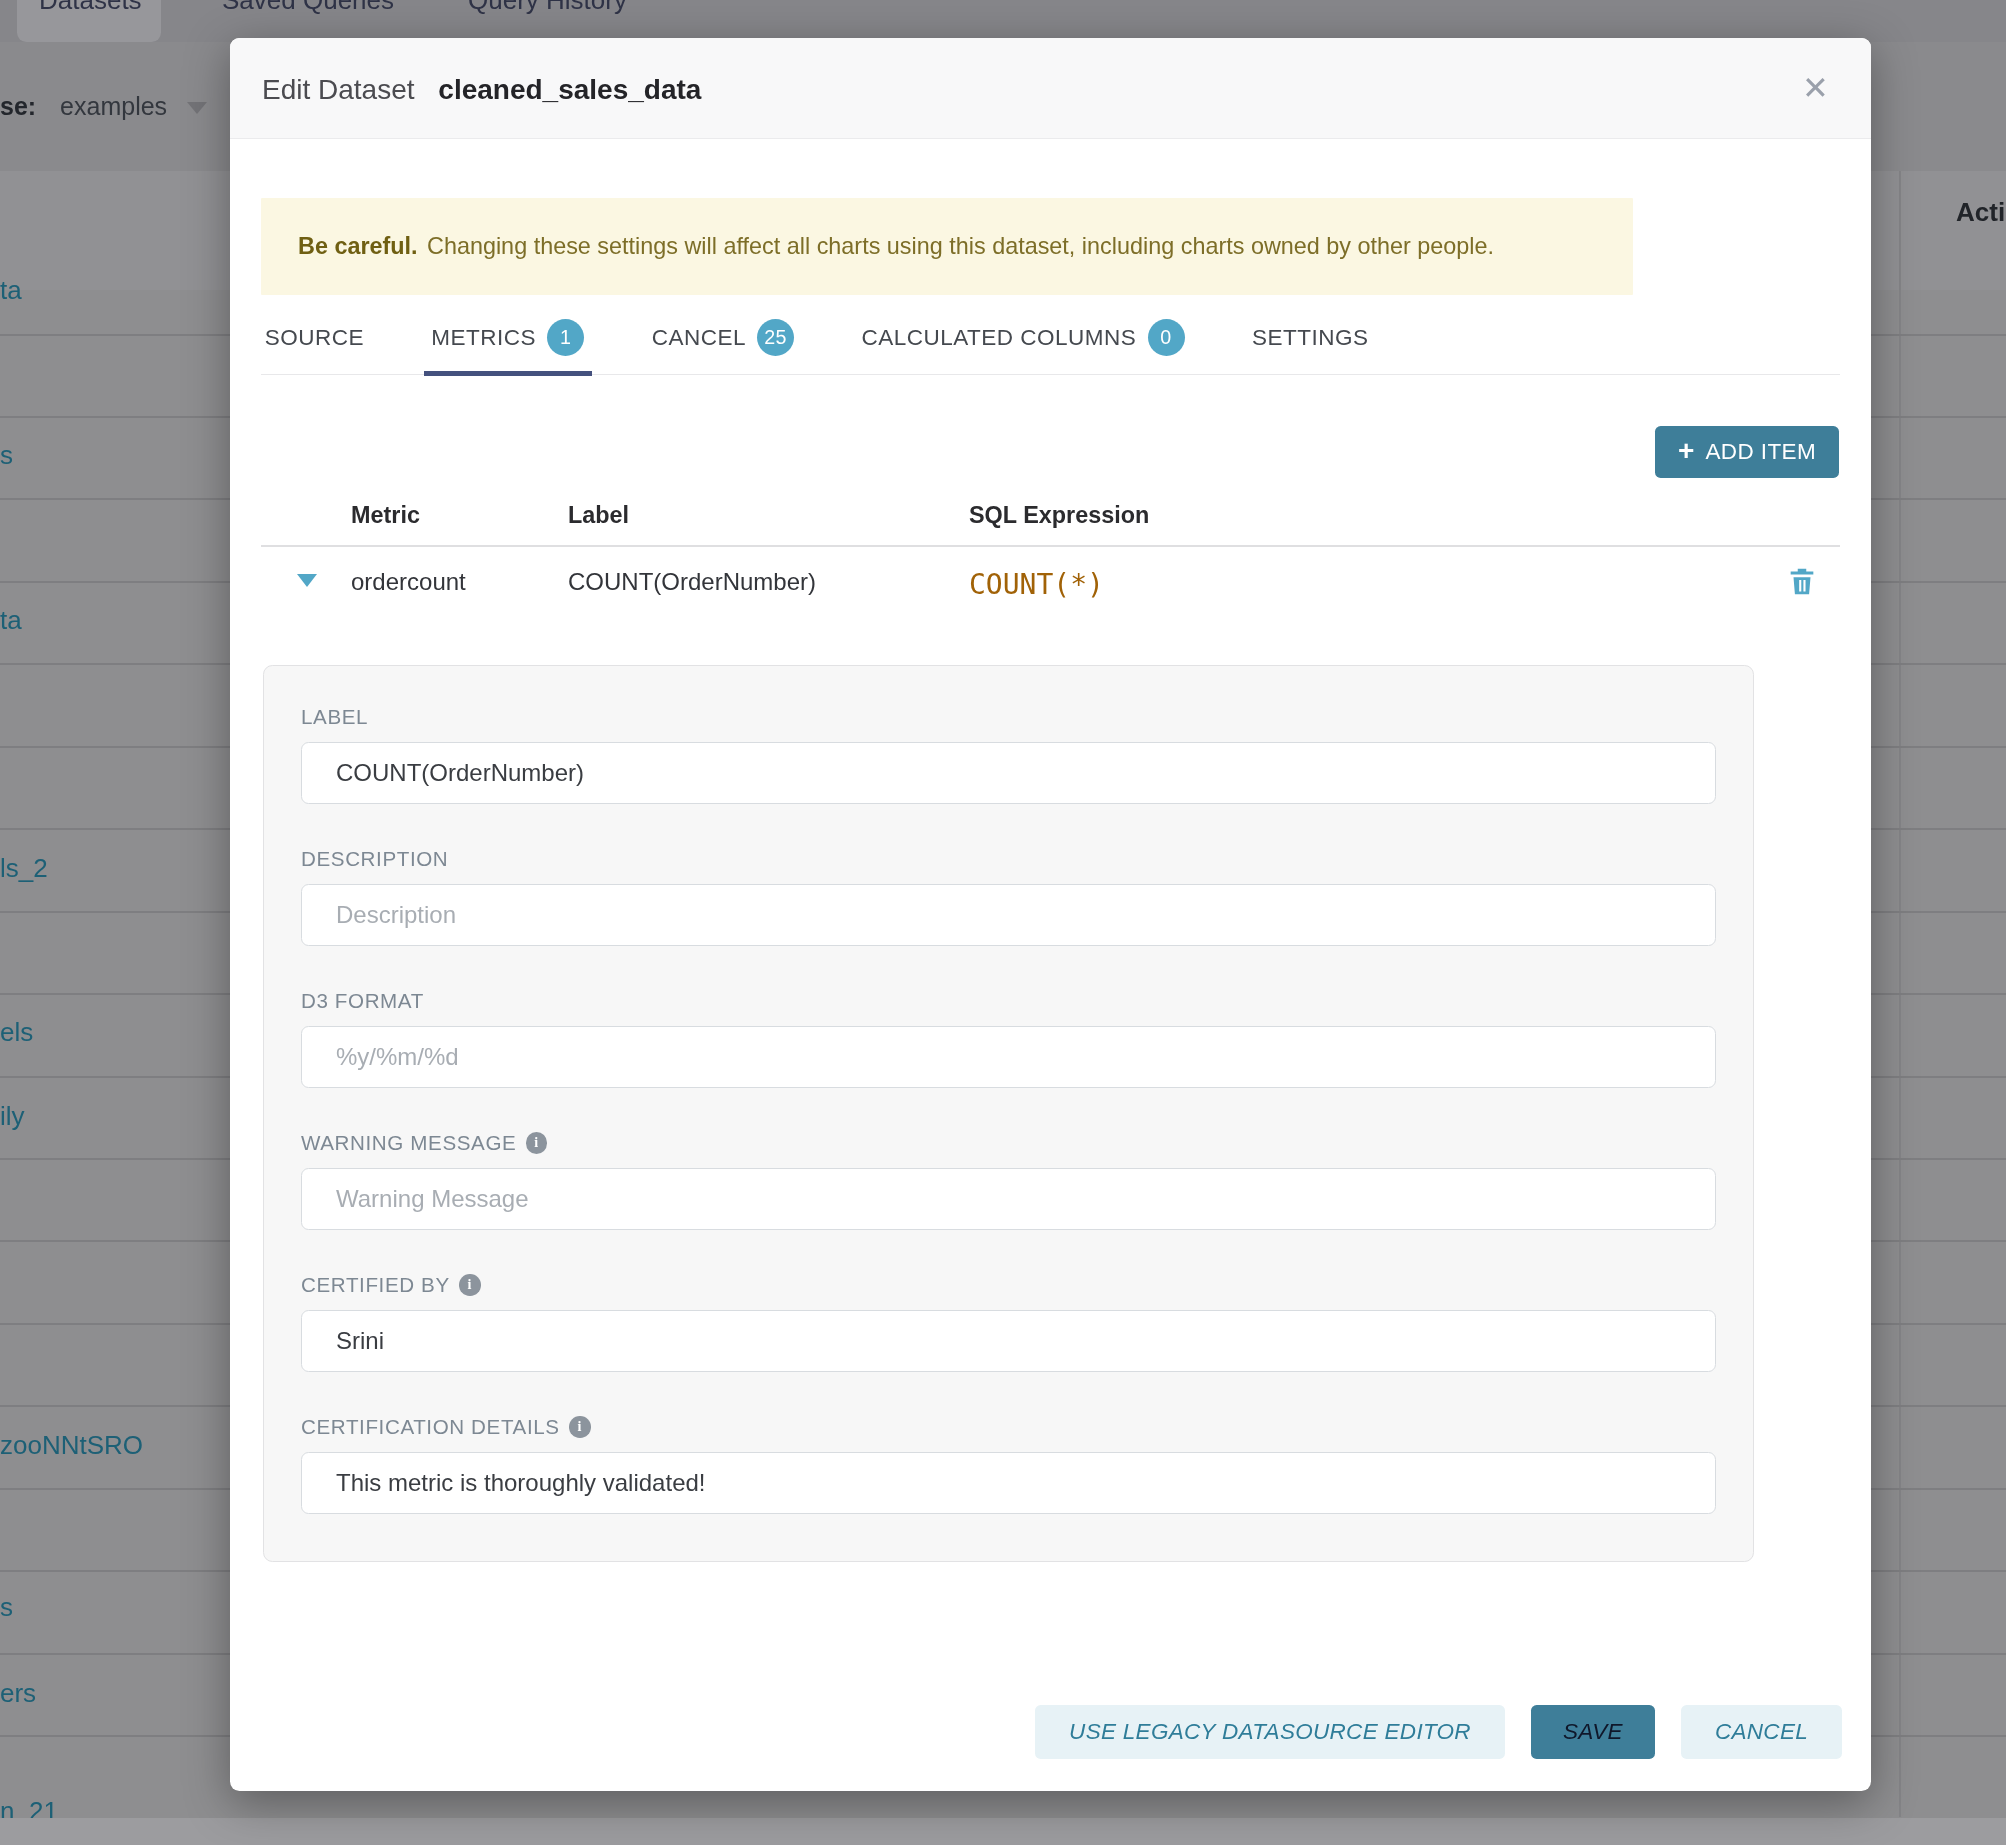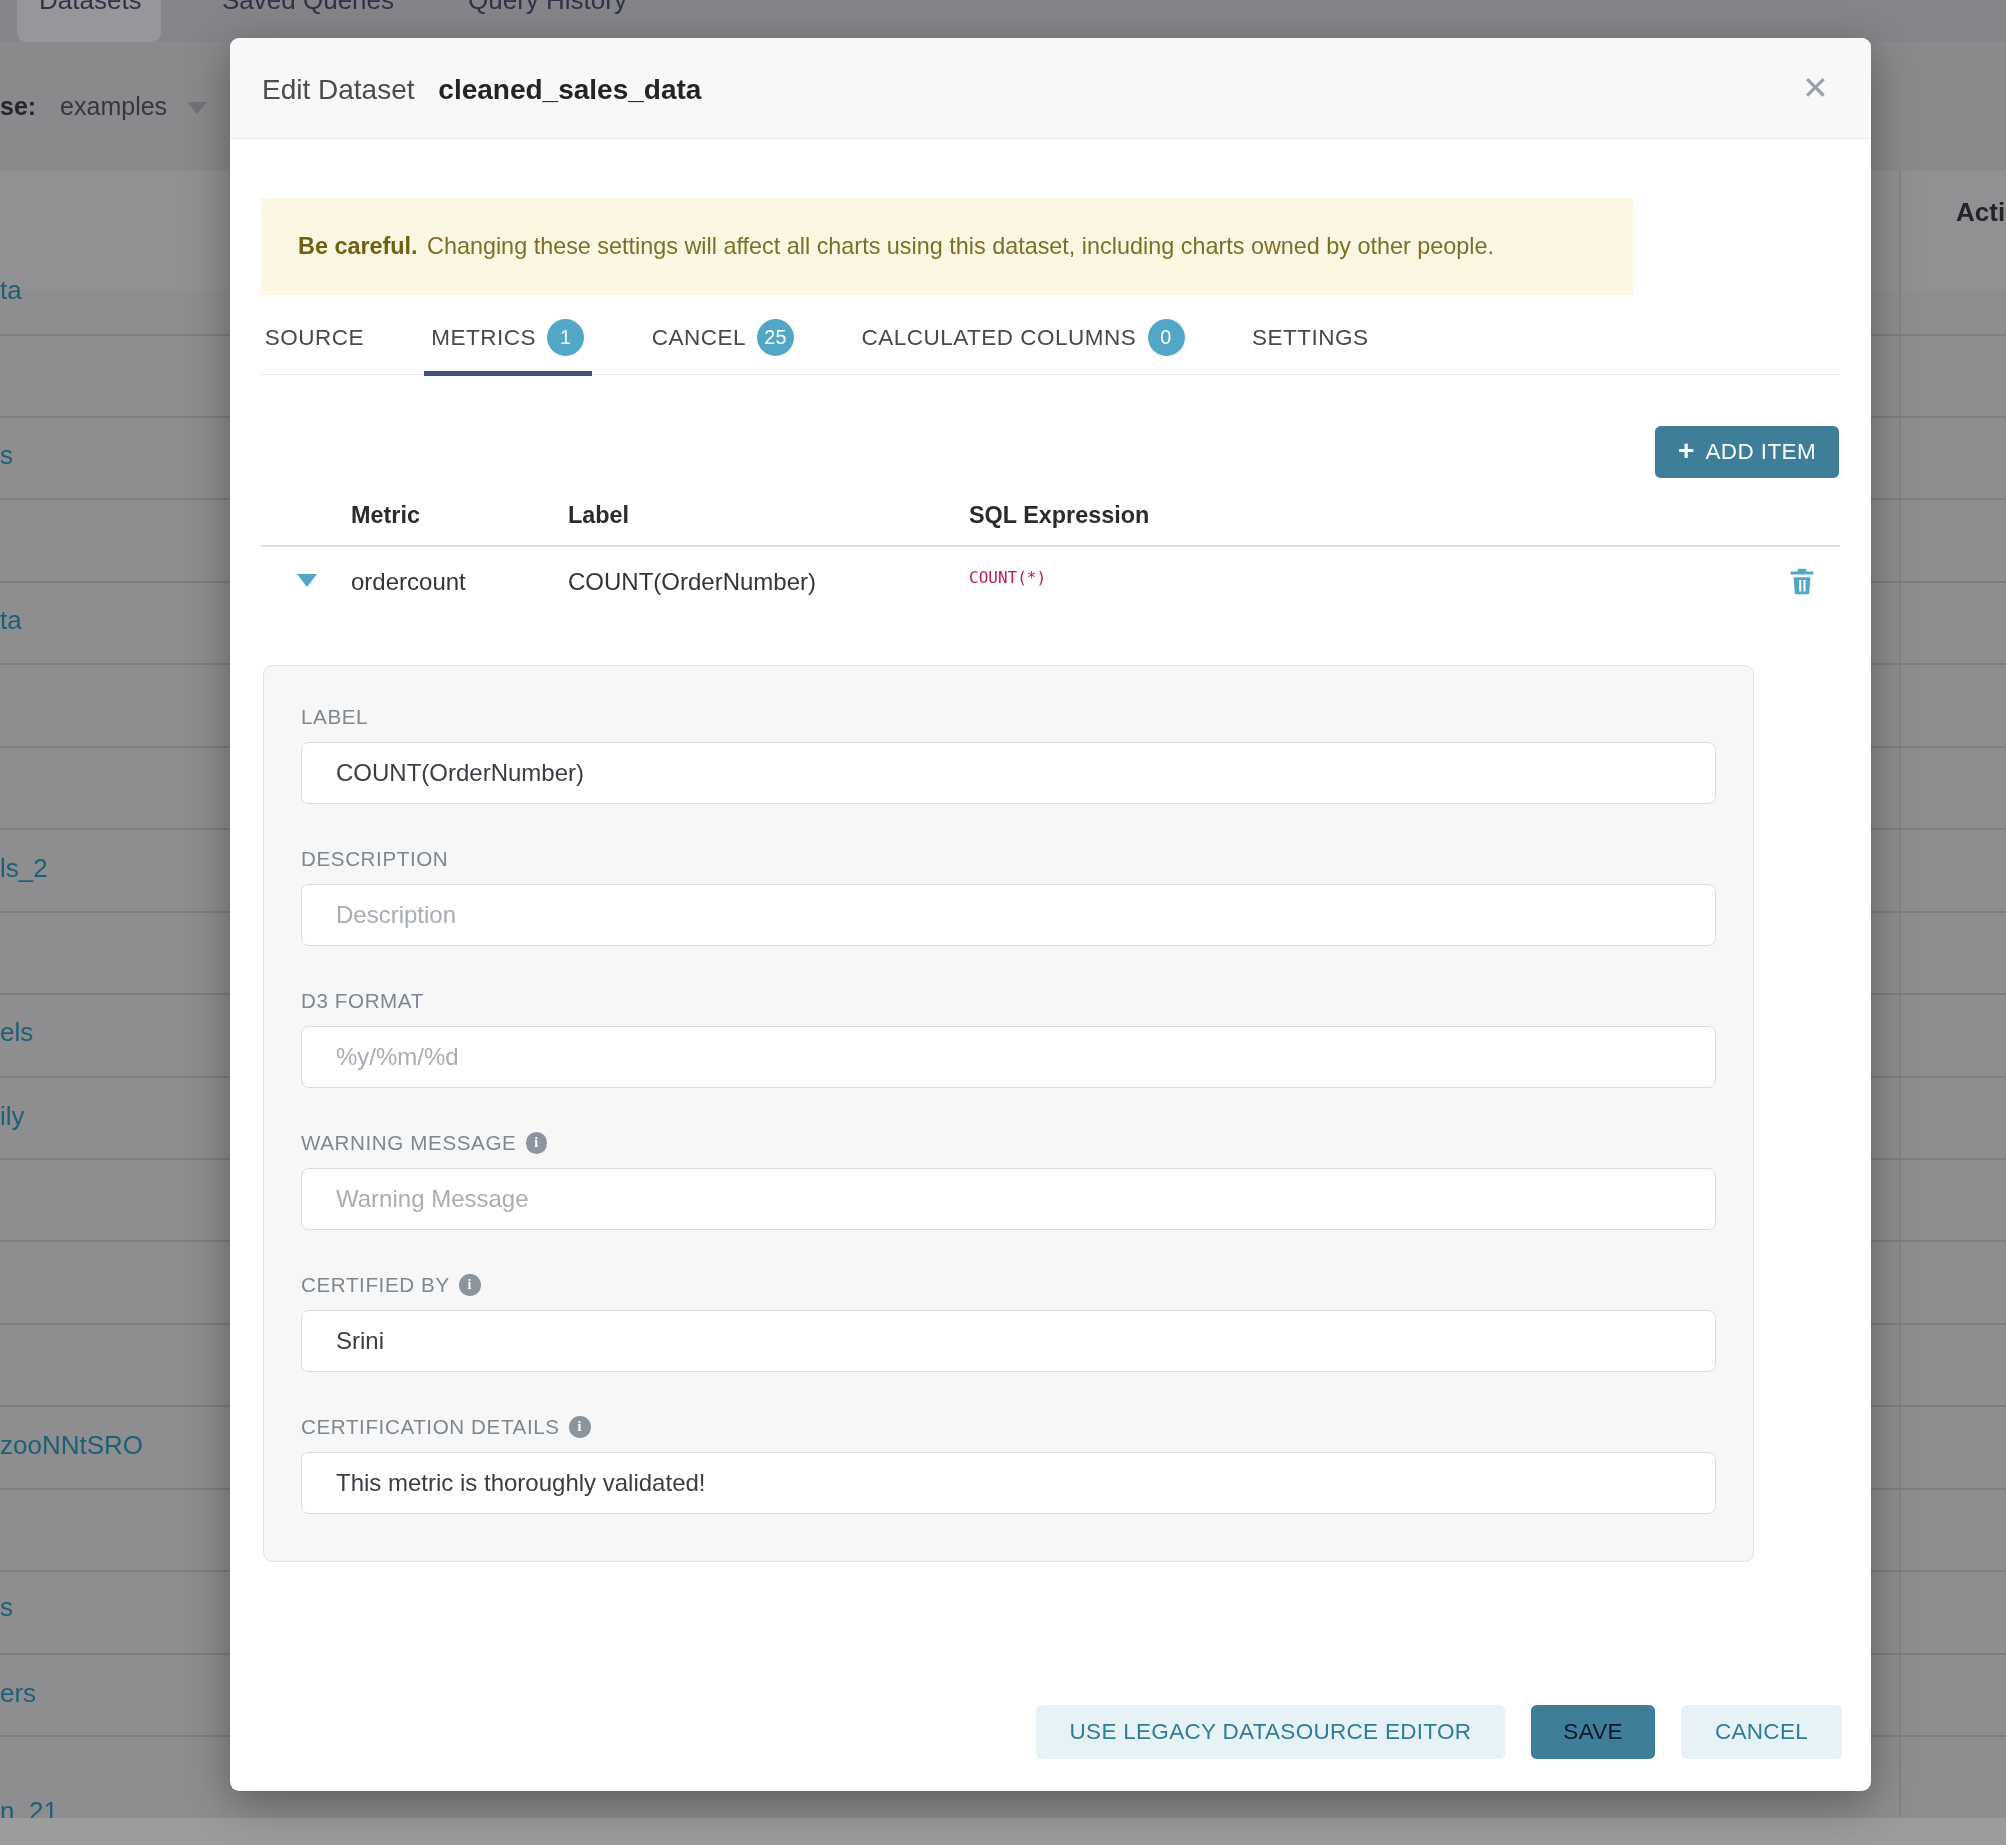--- a/index.html
+++ b/index.html
@@ -56,41 +56,41 @@
   .m-additem .plus { font-size:28px; font-weight:700; line-height:1; margin-top:-2.8px; }
   .m-additem .lbl { font-size:22.5px; letter-spacing:0.4px; }
 
   .m-thead { position:absolute; top:464px; font-size:23.4px; font-weight:700; color:#2b2b2e; }
   .m-theadline { position:absolute; left:31px; top:507px; width:1579px; height:1.9px; background:#dfdfe1; }
 
   .m-rowcaret { position:absolute; left:67px; top:536px; width:0; height:0;
     border-left:10.3px solid transparent; border-right:10.3px solid transparent;
     border-top:13px solid #52a7c7; cursor:pointer; }
   .m-rowtext { position:absolute; top:530px; font-size:24px; color:#33353a; }
-  .m-rowsql { font-family:"DejaVu Sans Mono", monospace; font-size:16px; color:#be185d; }
+  .m-rowsql { font-family:"DejaVu Sans Mono", monospace; font-size:28px; color:#a16207; }
   .m-trash { position:absolute; left:1555px; top:525px; width:34px; height:37px; cursor:pointer; }
 
   .m-panel { position:absolute; left:33px; top:627px; width:1491px; height:897px;
     background:#f7f7f7; border:1.9px solid #e2e2e4; border-radius:9.4px;
     padding:39px 37px 0 37px; }
   .field { margin-bottom:43px; }
   .field .flabel { display:flex; align-items:center; gap:9.4px;
     font-size:20.6px; font-weight:500; letter-spacing:0.6px; color:#7d8893; margin-bottom:13px; }
   .info-icon { display:inline-block; width:21.5px; height:21.5px; border-radius:50%;
     background:#8c949d; color:#ffffff; font-size:14px; font-weight:700;
     line-height:21.5px; text-align:center; font-family:"Liberation Serif", serif; }
   .field input { width:100%; height:62px; background:#ffffff;
     border:1.9px solid #d8dce0; border-radius:7.5px; padding:0 34px;
     font-size:24px; color:#3a3d42; font-family:"Liberation Sans", sans-serif; outline:none; }
   .field input::placeholder { color:#a8adb3; opacity:1; }
 
   .m-footer { position:absolute; right:29px; bottom:32px; display:flex; gap:26px; }
   .btn { height:54px; border:none; border-radius:5.6px; font-size:22.5px; letter-spacing:0.3px;
     font-family:"Liberation Sans", sans-serif; cursor:pointer;
-    display:flex; align-items:center; justify-content:center; }
+    display:flex; align-items:center; justify-content:center;font-style:italic; }
   .btn.light { background:#e7f2f6; color:#2f7d99; padding:0 34px; font-weight:500; }
   .btn.solid { background:#3e7e99; color:#0f172a; padding:0 32px; font-weight:500; }
 </style>
 </head>
 <body>
 
 <div id="backdrop">
   <div class="bd-topbar"></div>
   <div class="bd-pill"></div>
   <span class="bd-toptab" style="left:39px;">Datasets</span>

